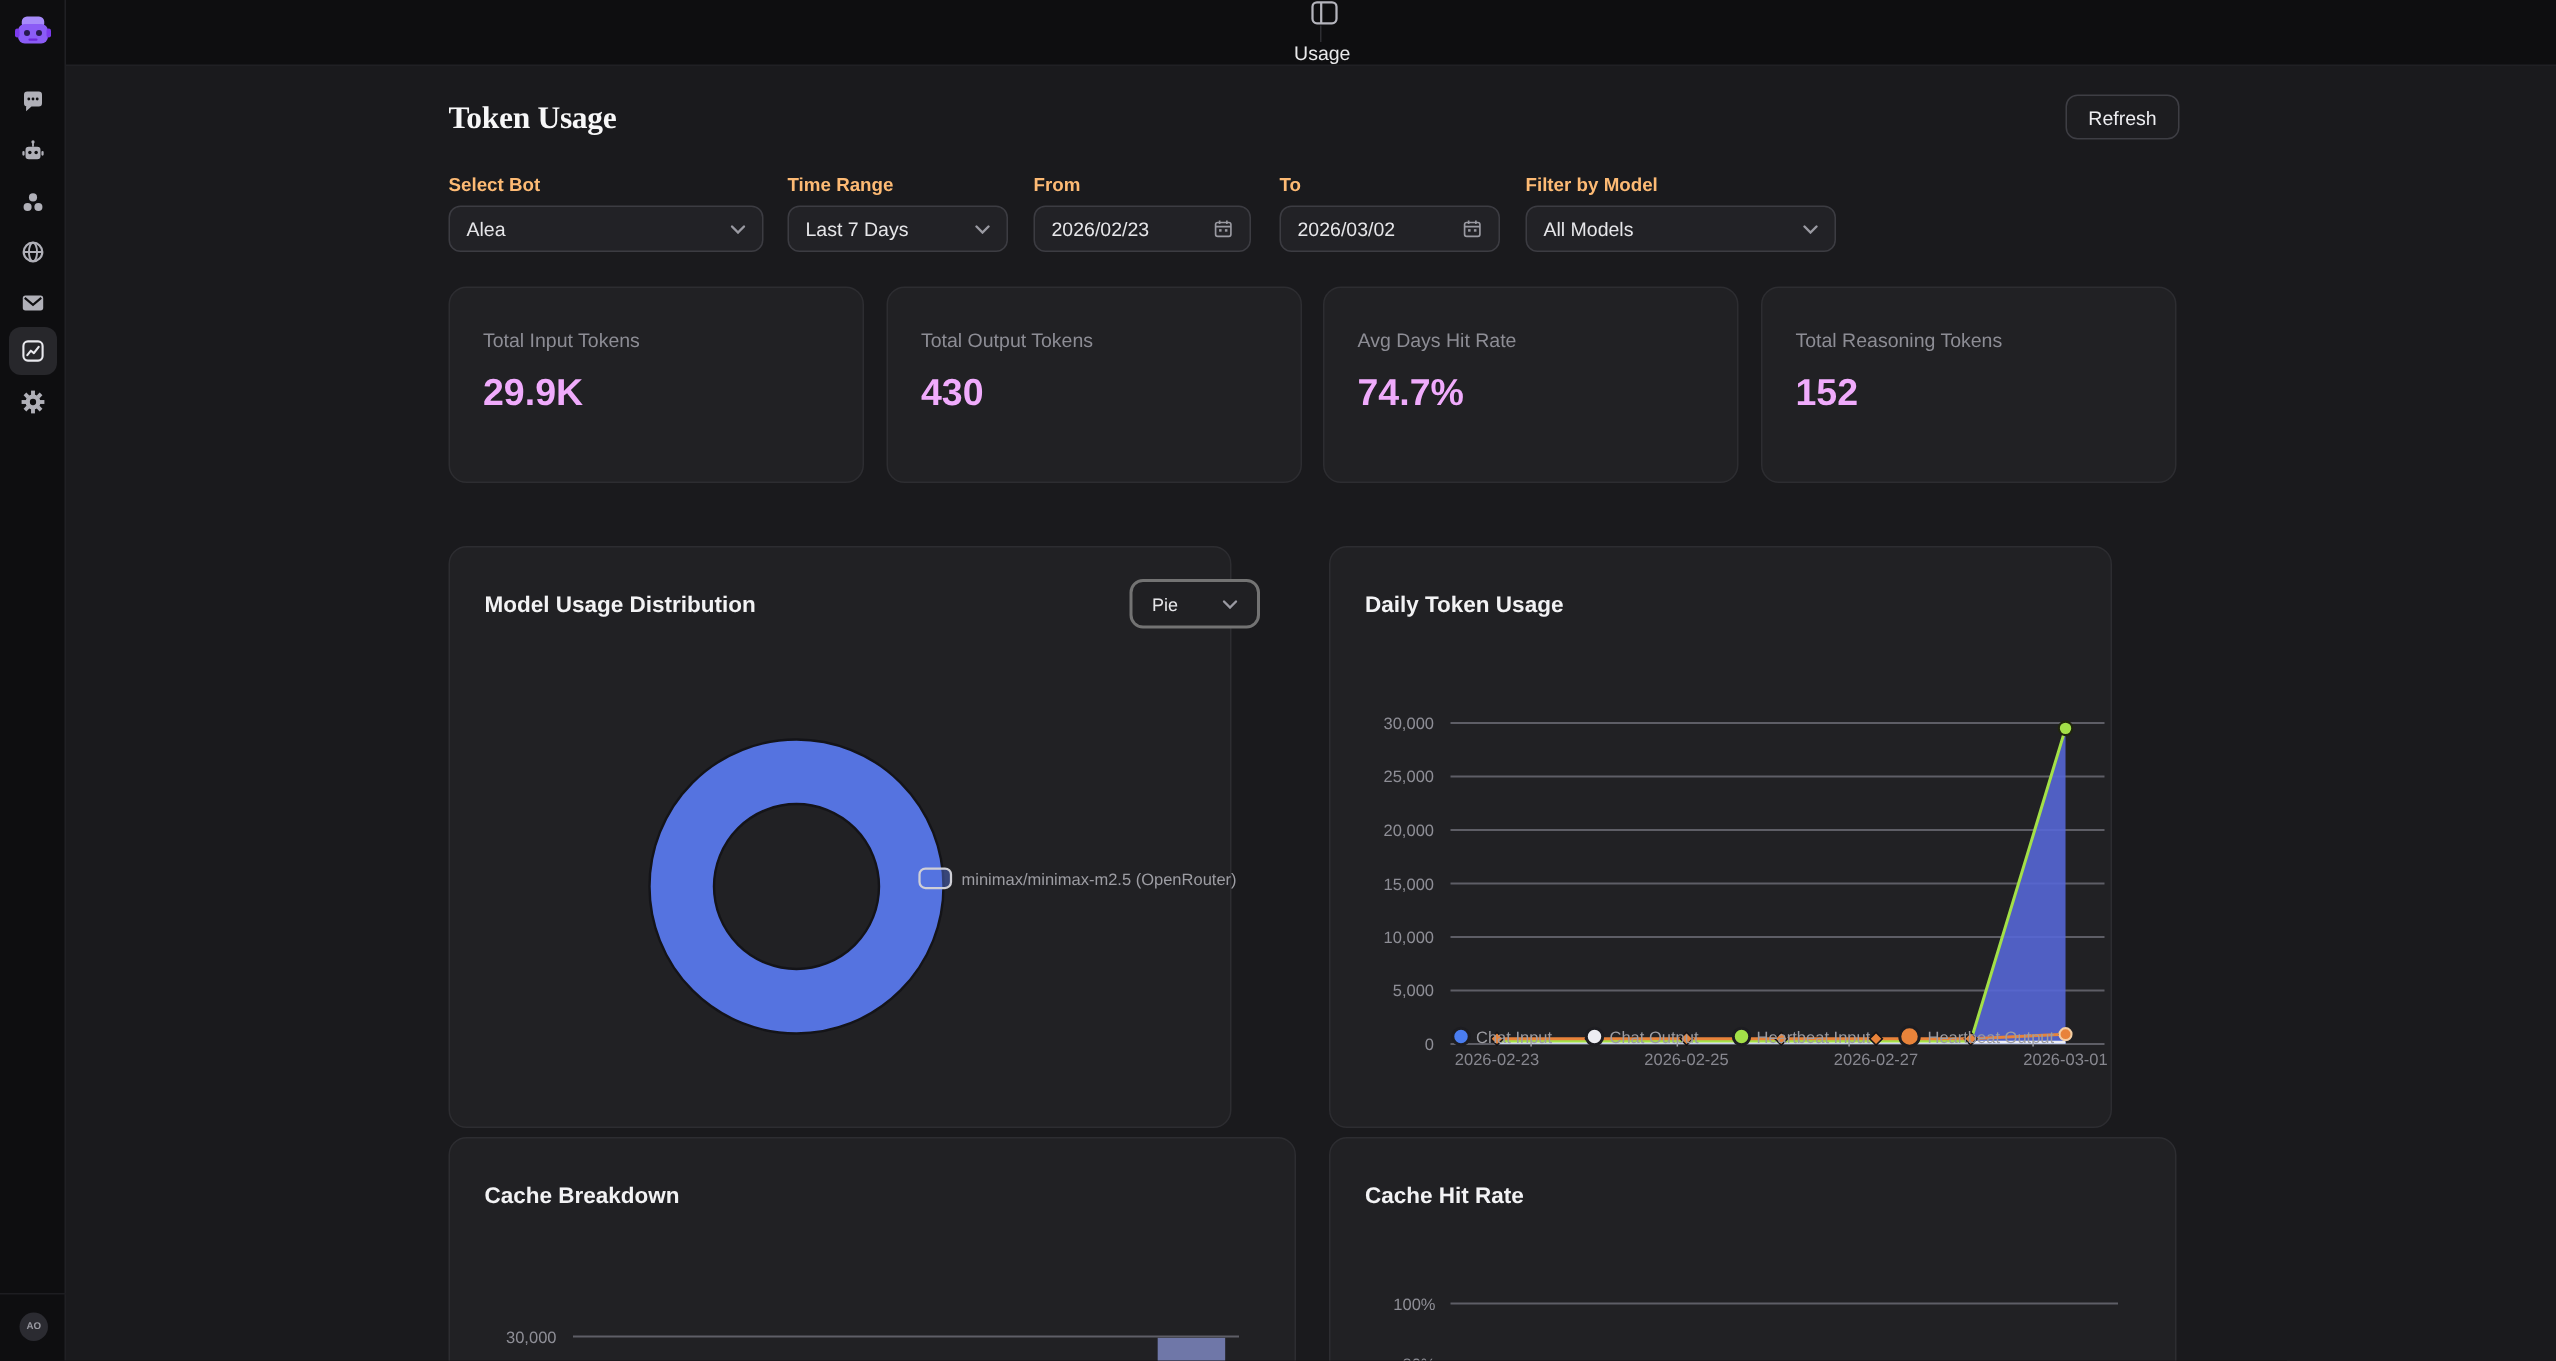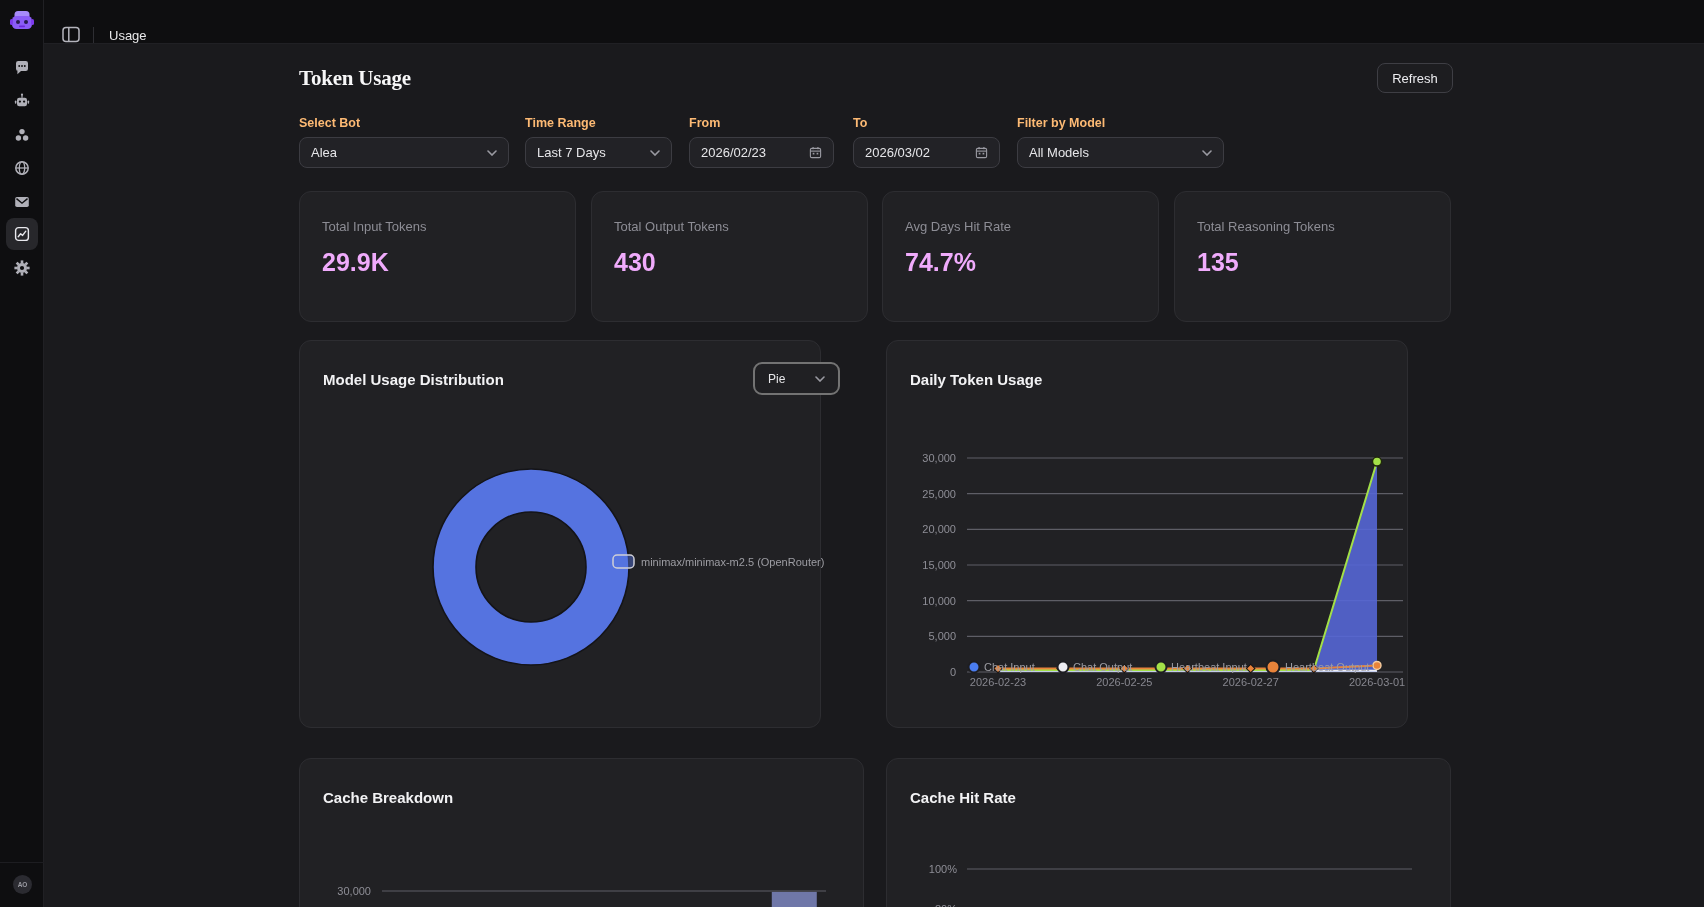--- a/index.html
+++ b/index.html
@@ -26,21 +26,21 @@
   .sidebar-divider { position:absolute; left:0; top:862px; width:44px; height:1px; background:#1d1d21; }
   .avatar {
     position:absolute; left:13px; top:875px; width:19px; height:19px; border-radius:50%;
     background:#2b2b31; color:#9a9aa2; font-size:6.5px; font-weight:700;
     display:flex; align-items:center; justify-content:center; cursor:pointer;
   }
   
   .topbar {
     position:absolute; left:44px; top:0; width:1660px; height:44px;
     background:#0e0e10; border-bottom:1px solid #202024;
-    display:flex; align-items:flex-end; z-index:4;
+    display:flex; align-items:center; z-index:4;flex-direction:column;
   }
   .topbar .toggle { margin-left:18px; width:18px; height:17px; cursor:pointer; display:flex; }
   .topbar .vdiv { margin-left:13px; width:1px; height:16px; background:#2e2e33; }
   .topbar .tb-title { margin-left:15px; font-size:13px; font-weight:500; color:#e8e8ea; }
   
   .main {
     position:absolute; left:44px; top:44px; width:1660px; height:863px;
     background:#1a1a1d; overflow:hidden;
   }
   .page-title { position:absolute; left:255px; top:22px; font-size:21px; font-weight:700; letter-spacing:-0.2px; color:#f7f7f8;font-family:Liberation Serif, serif; }
@@ -59,21 +59,21 @@
   }
   .f-control .spacer { flex:1; }
   
   .card {
     position:absolute; background:#212124; border:1px solid #2d2d31; border-radius:12px;text-align:right;
   }
   .stat-card { top:147px; width:277px; height:131px; }
   .stat-label { position:absolute; left:22px; top:27px; font-size:13px; color:#8d8d95; }
   .stat-value { position:absolute; left:22px; top:56px; font-size:25px; font-weight:700; color:#f0abfc; }
   
-  .chart-card { top:296px; width:522px; height:388px; }
+  .chart-card { top:320px; width:522px; height:388px; }
   .bottom-card { top:714px; width:565px; height:400px; }
   .card-title { position:absolute; left:23px; top:30px; font-size:15px; font-weight:700; color:#f2f2f4; z-index:2; }
   .pie-select {
     position:absolute; left:453px; top:21px; width:87px; height:33px;
     background:#202023; border:2px solid #737373; border-radius:9px;
     display:flex; align-items:center; padding:0 13px;
     font-size:12px; font-weight:500; color:#e6e6e9; cursor:pointer; z-index:2;
   }
   .pie-select .spacer { flex:1; }
   .chart-svg { position:absolute; left:0; top:0; }
@@ -248,21 +248,21 @@
   <section class="card stat-card" style="left:547px">
     <div class="stat-label">Total Output Tokens</div>
     <div class="stat-value">430</div>
   </section>
   <section class="card stat-card" style="left:838px">
     <div class="stat-label">Avg Days Hit Rate</div>
     <div class="stat-value">74.7%</div>
   </section>
   <section class="card stat-card" style="left:1130px">
     <div class="stat-label">Total Reasoning Tokens</div>
-    <div class="stat-value">135</div>
+    <div class="stat-value">152</div>
   </section>
 
   <section class="card chart-card" style="left:255px">
     <div class="card-title">Model Usage Distribution</div>
     <div class="pie-select">
       <span>Pie</span>
         <span class="spacer"></span>
       <svg width="10" height="6" viewBox="0 0 10 6">
           <path d="M1 1 L5 5 L9 1" fill="none" stroke="#9a9aa2" stroke-width="1.6" stroke-linecap="round"></path>
         </svg>

